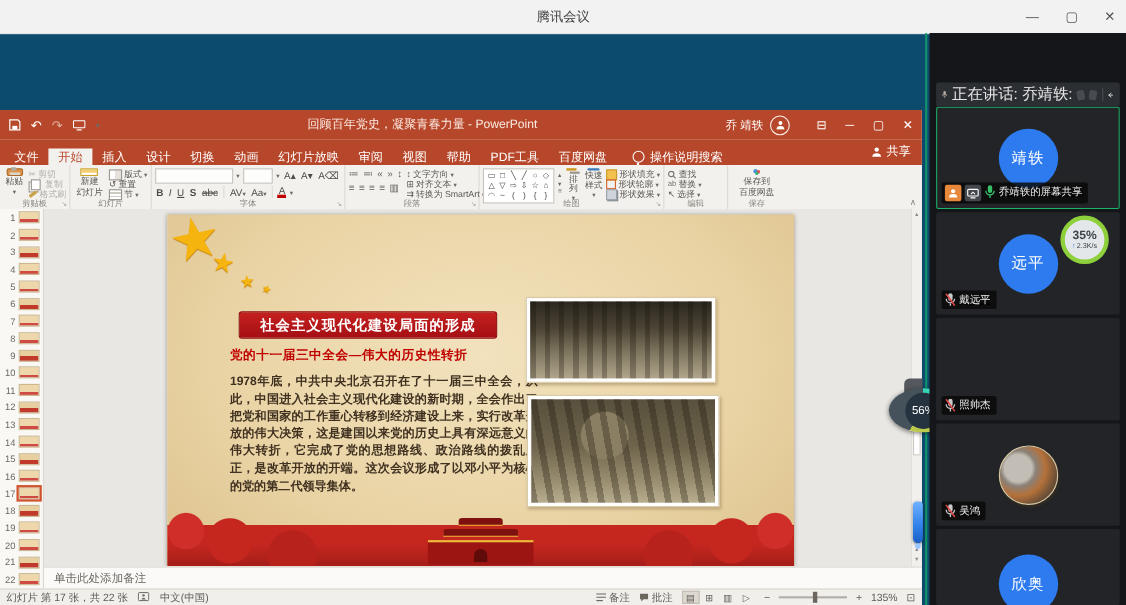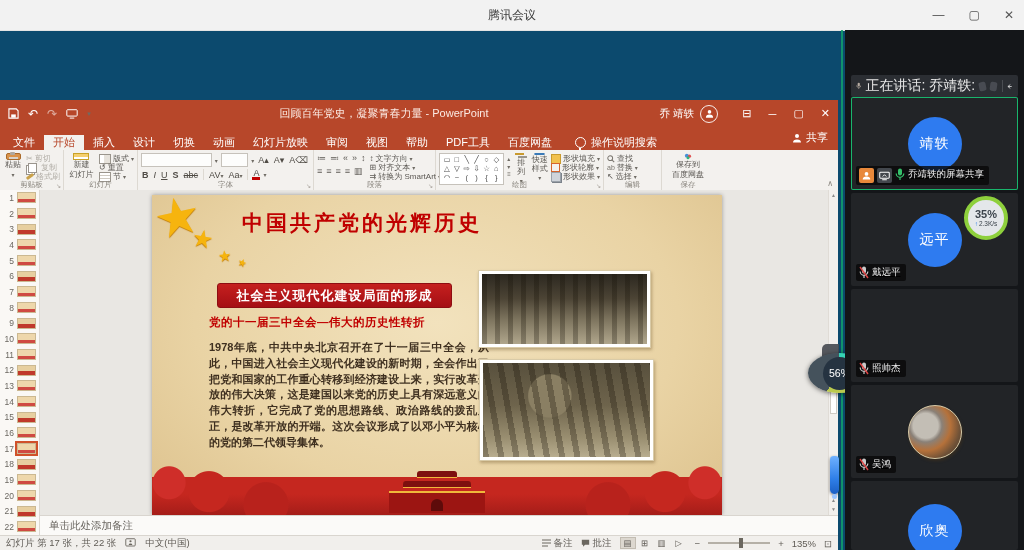--- a/index.html
+++ b/index.html
@@ -552,21 +552,20 @@
           <span class="thumb"></span>
         </div>
       </div>
 
     <div class="editor">
       <div class="slide">
         <span class="star s1">★</span>
         <span class="star s2">★</span>
         <span class="star s3">★</span>
         <span class="star s4">★</span>
-        <div class="slide-title">中国共产党的光辉历史</div>
         <div class="banner">社会主义现代化建设局面的形成</div>
         <div class="heading">党的十一届三中全会—伟大的历史性转折</div>
         <div class="bodytext">1978年底，中共中央北京召开在了十一届三中全会，从此，中国进入社会主义现代化建设的新时期，全会作出了把党和国家的工作重心转移到经济建设上来，实行改革开放的伟大决策，这是建国以来党的历史上具有深远意义的伟大转折，它完成了党的思想路线、政治路线的拨乱反正，是改革开放的开端。这次会议形成了以邓小平为核心的党的第二代领导集体。</div>
         <div class="photo p1">
             <div class="ph"></div>
           </div>
         <div class="photo p2">
             <div class="ph"></div>
           </div>
         <div class="band">

